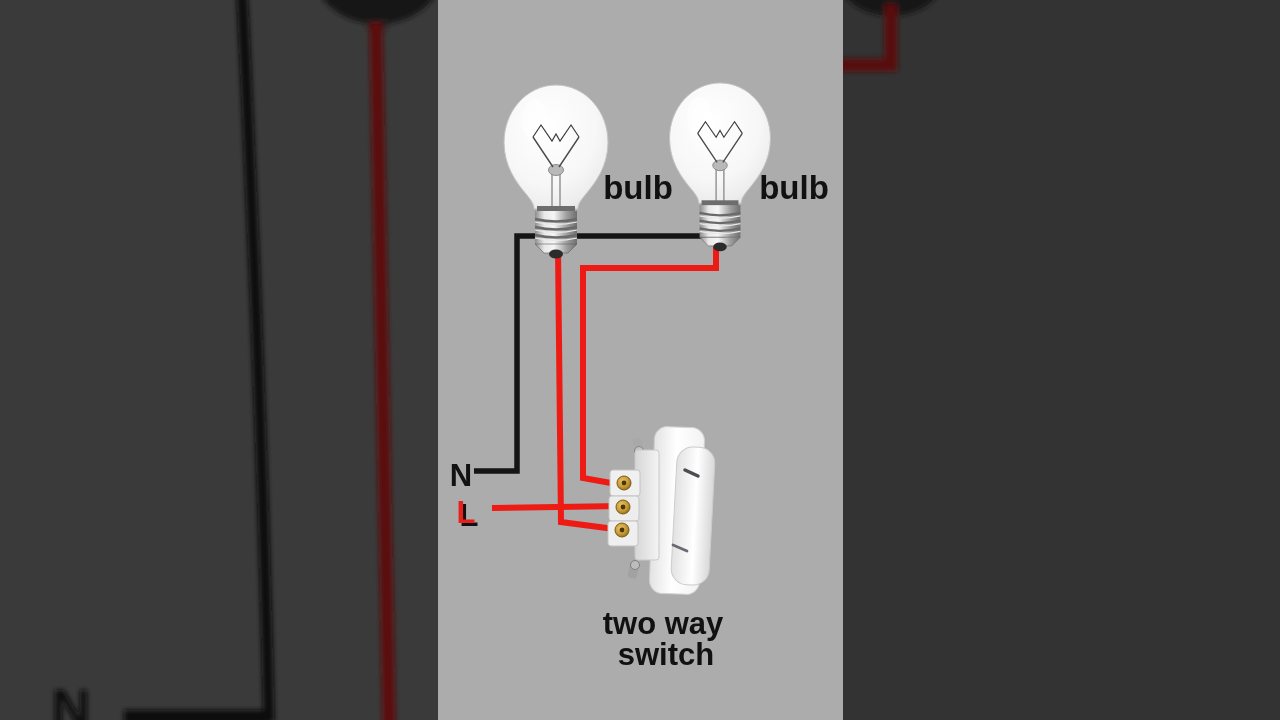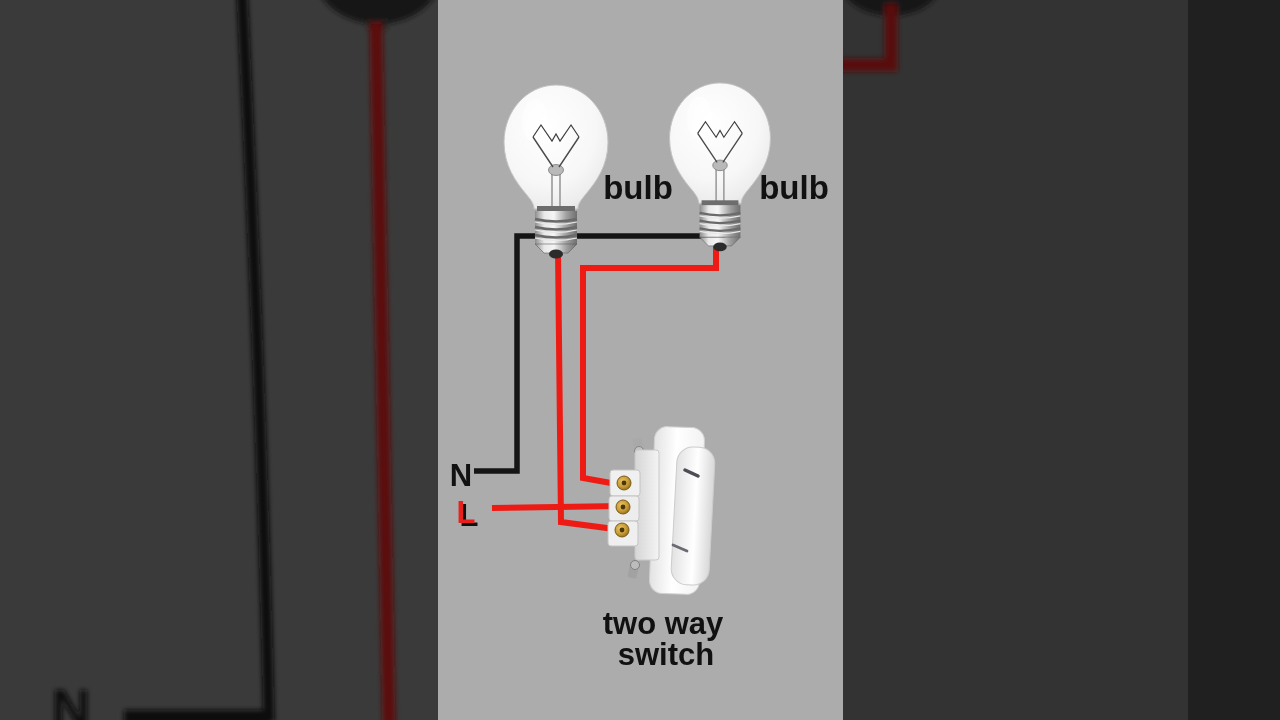--- a/index.html
+++ b/index.html
@@ -1,17 +1,17 @@
 <!DOCTYPE html>
 <html><head>
 <meta charset="utf-8">
 <style>
   html,body{margin:0;padding:0;background:#202020;}
   #stage{
-    position:relative;width:1188px;height:720px;overflow:hidden;
+    position:relative;width:1280px;height:720px;overflow:hidden;
     font-family:"Liberation Sans","DejaVu Sans",sans-serif;
   }
   .panel{position:absolute;top:0;height:720px;display:block;}
   #left-panel{left:0;width:438px;background:#3a3a3a;}
   #center-panel{left:438px;width:405px;background:#acacac;}
   #right-panel{left:843px;width:437px;background:#333333;}
   svg{display:block;}
   text{font-family:"Liberation Sans","DejaVu Sans",sans-serif;}
   .lbl{font-weight:bold;fill:#111111;}
 </style>

